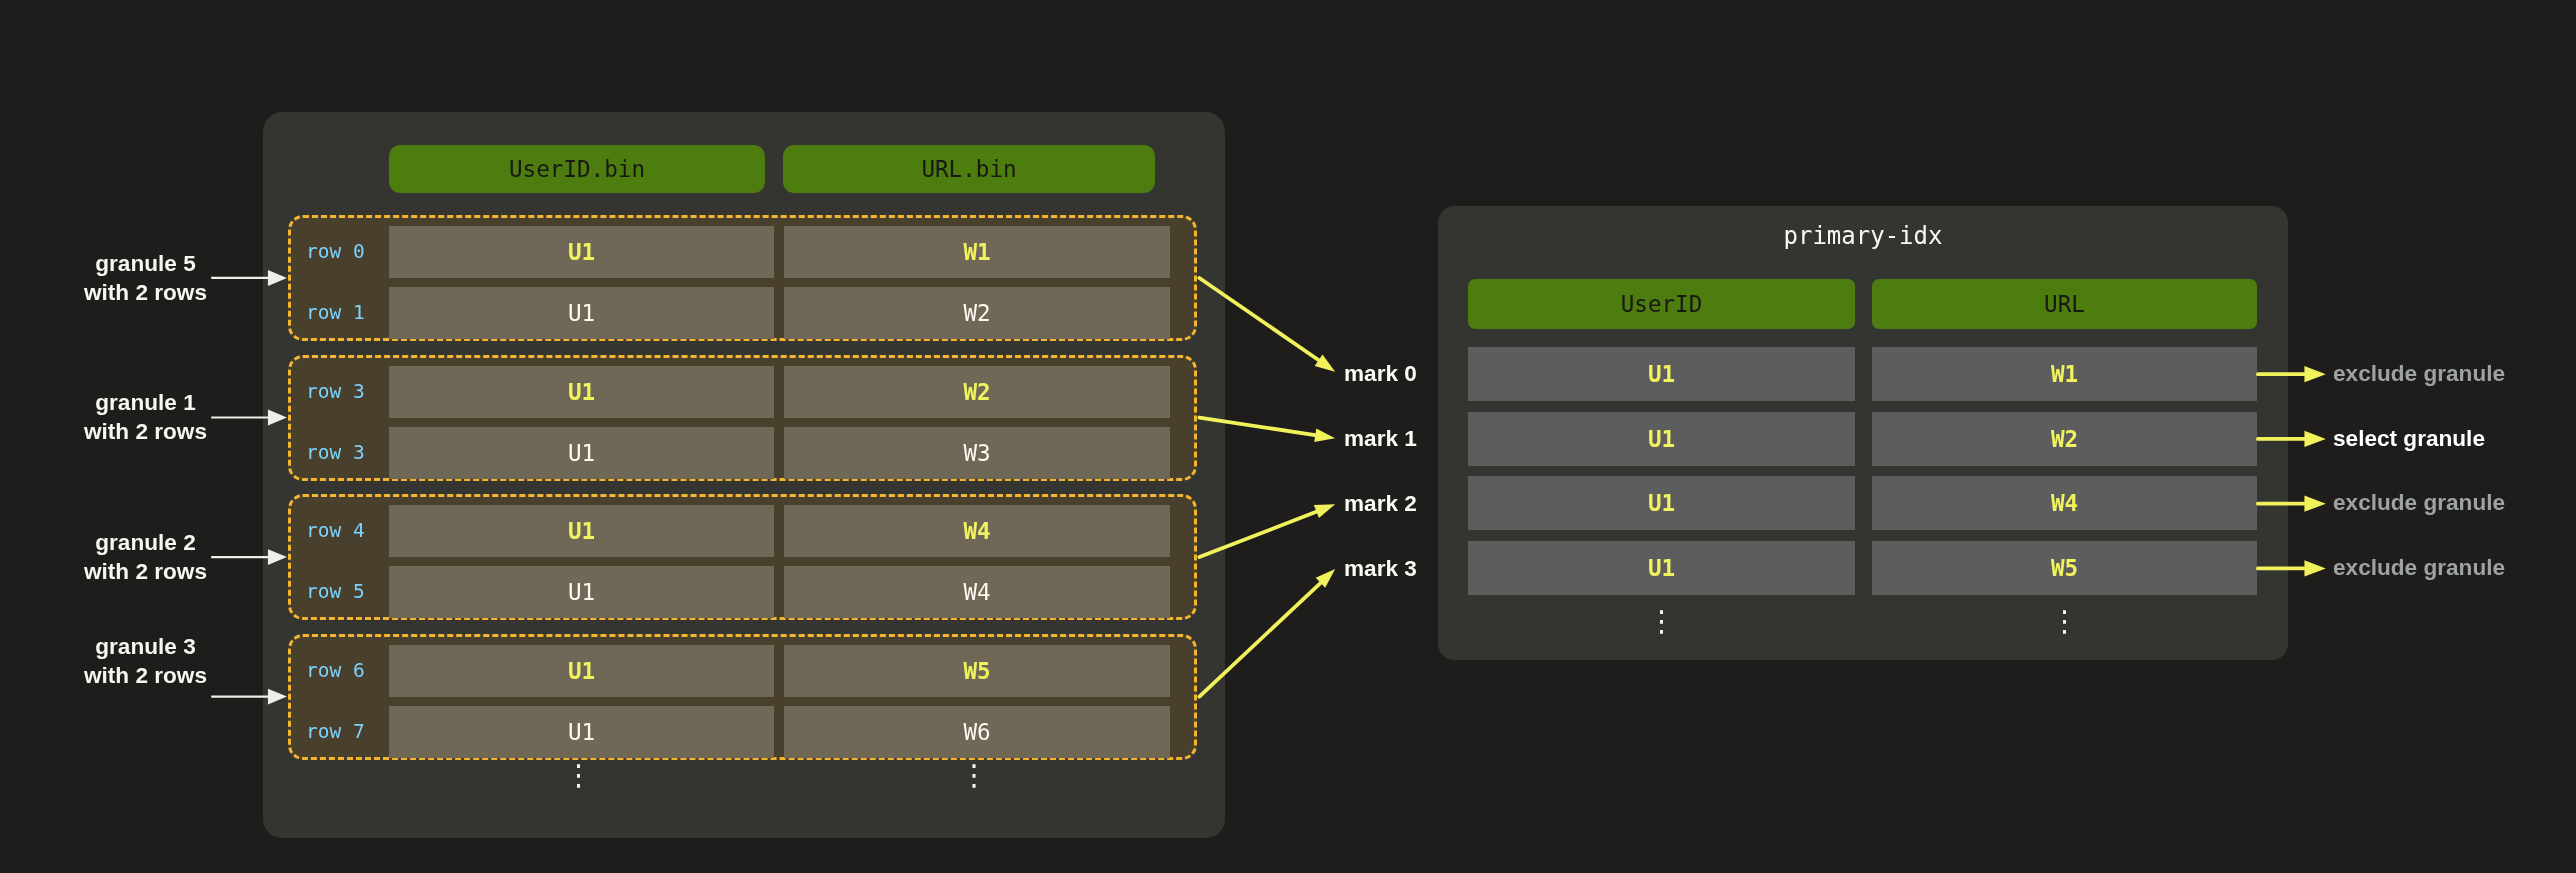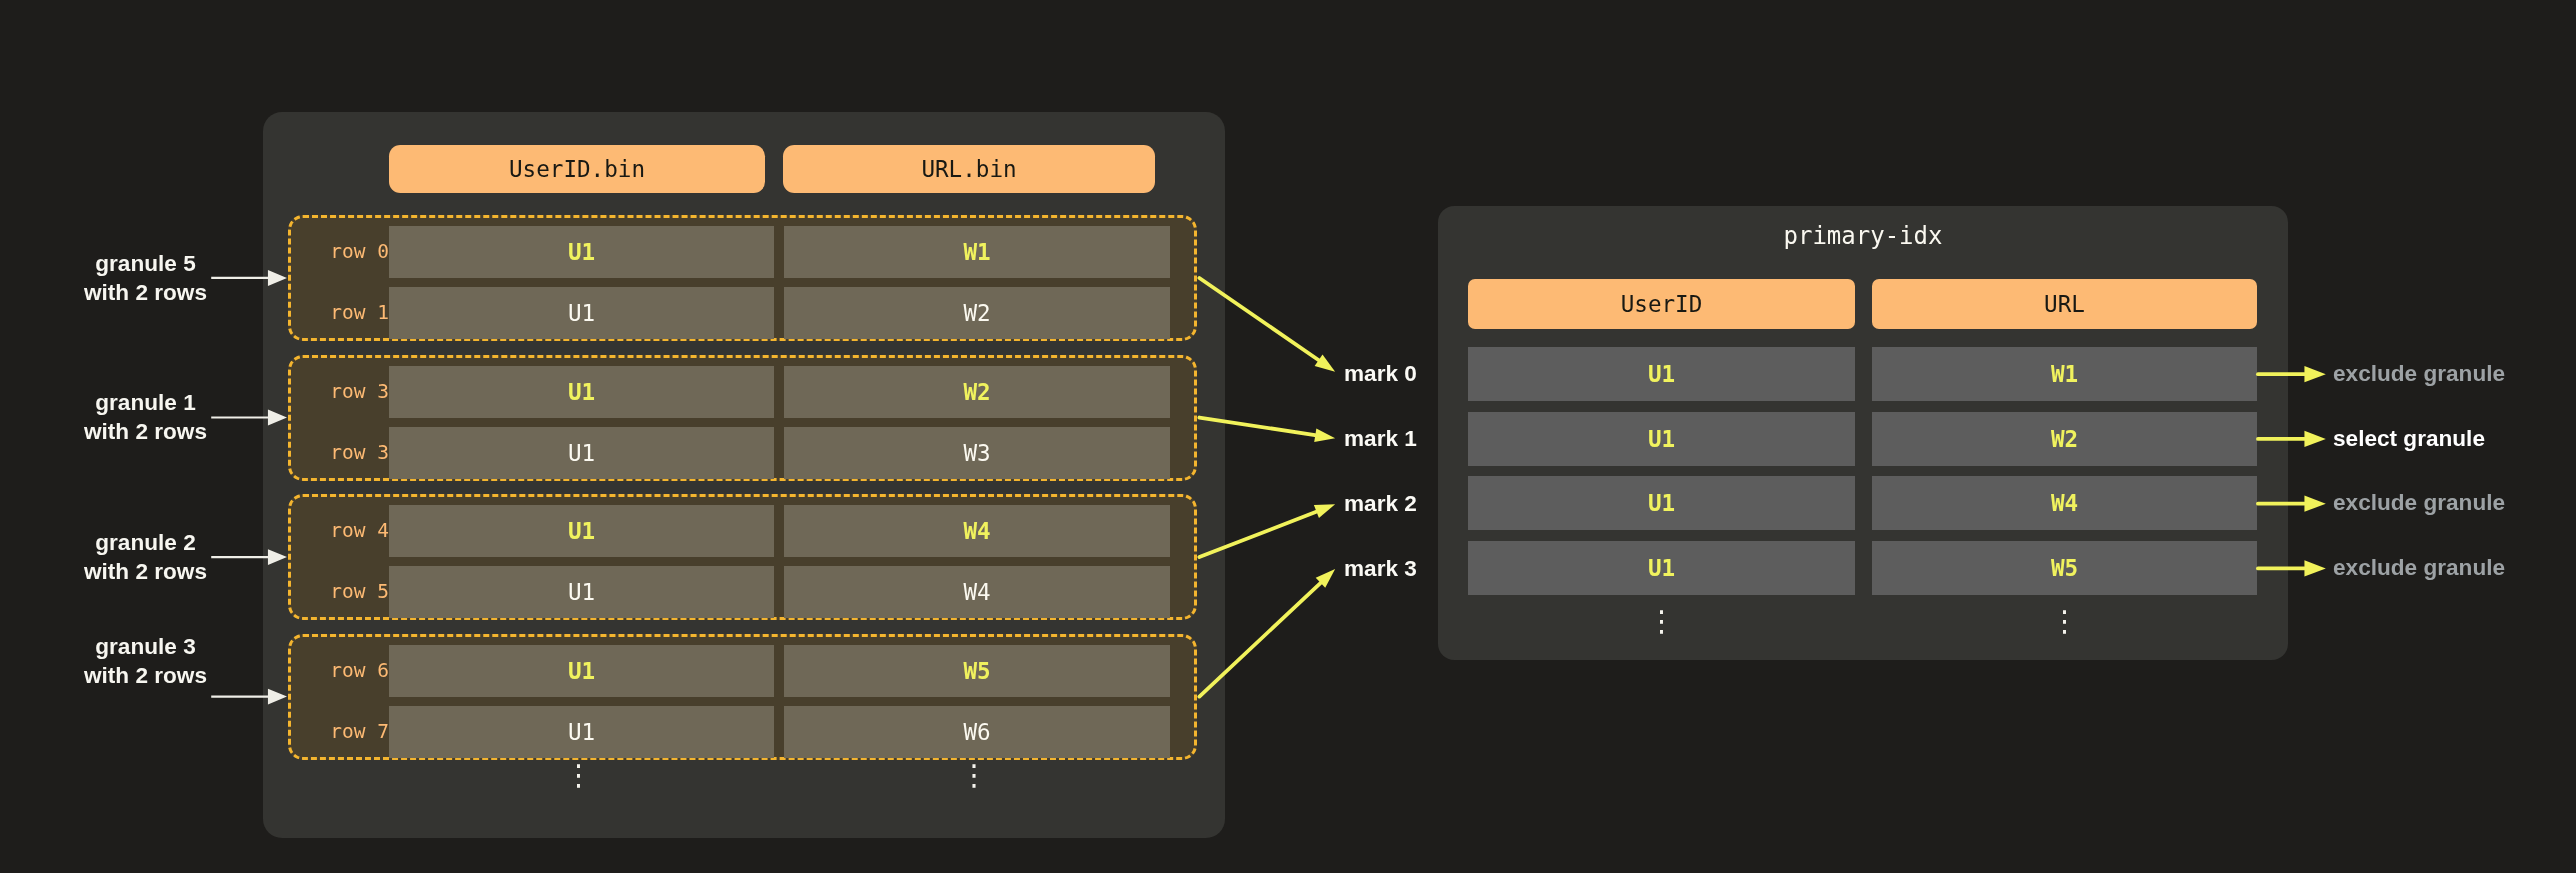--- a/index.html
+++ b/index.html
@@ -3,27 +3,27 @@
 <meta charset="utf-8">
 <style>
   html,body{margin:0;padding:0;background:#1e1d1b;}
   .canvas{position:relative;width:2576px;height:874px;background:#1e1d1b;overflow:hidden;
           font-family:"Liberation Sans",sans-serif;}
   .title{position:absolute;left:45px;top:34px;font-size:25px;line-height:28px;font-weight:700;
          color:#fcfbf6;letter-spacing:-0.3px;white-space:pre;}
   .panel{position:absolute;background:#343431;border-radius:19px;}
   .left-panel{left:263px;top:112px;width:962px;height:726px;}
   .right-panel{left:1438px;top:206px;width:850px;height:454px;border-radius:16.3px;}
-  .pill{position:absolute;height:48px;line-height:48px;background:#fdba74;border-radius:11.3px;
+  .pill{position:absolute;height:48px;line-height:48px;background:#4d7c0f;border-radius:11.3px;
         text-align:center;color:#191913;font-family:"DejaVu Sans Mono",monospace;font-size:22.6px;}
   .right-panel .pill{height:50px;line-height:50px;border-radius:7px;}
   .granule{position:absolute;left:25px;width:909px;height:126px;background:#483f2c;
            border:3.8px dashed #f4b52f;border-radius:15px;box-sizing:border-box;}
-  .rowlabel{position:absolute;left:15px;width:83px;height:52px;line-height:52px;text-align:right;
-            font-family:"DejaVu Sans Mono",monospace;font-size:19.5px;color:#fdba74;white-space:pre;}
+  .rowlabel{position:absolute;left:15px;width:83px;height:52px;line-height:52px;text-align:left;
+            font-family:"DejaVu Sans Mono",monospace;font-size:19.5px;color:#7dd3fc;white-space:pre;}
   .cell{position:absolute;height:52px;line-height:52px;text-align:center;background:#6f6857;
         font-family:"DejaVu Sans Mono",monospace;font-size:22.6px;color:#fbf9f0;}
   .cell.c1{left:98px;width:385px;}
   .cell.c2{left:493px;width:386px;}
   .cell.hl{color:#f0f25e;font-weight:700;}
   .dots{position:absolute;text-align:center;font-family:"DejaVu Sans",sans-serif;font-size:29px;
         line-height:29px;color:#f4f3ec;}
   .mark{position:absolute;left:1344px;width:113px;height:30px;line-height:30px;font-size:22.6px;
         font-weight:700;color:#fbfaf5;}
   .ptitle{position:absolute;left:0;right:0;top:16.3px;height:28px;line-height:28px;text-align:center;

